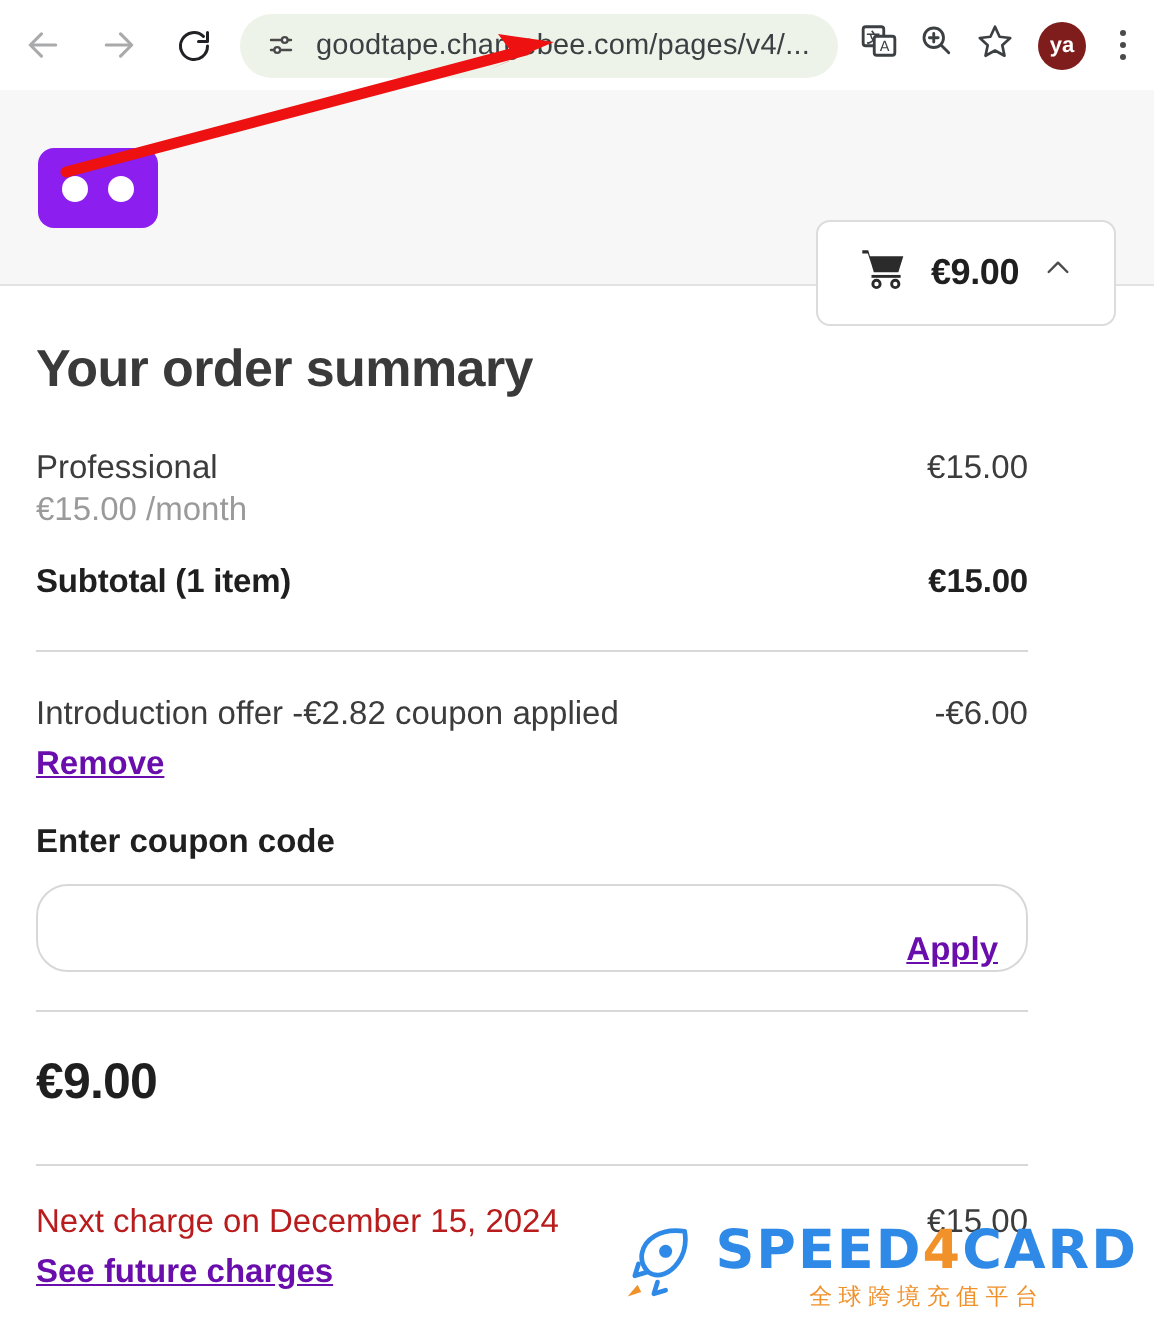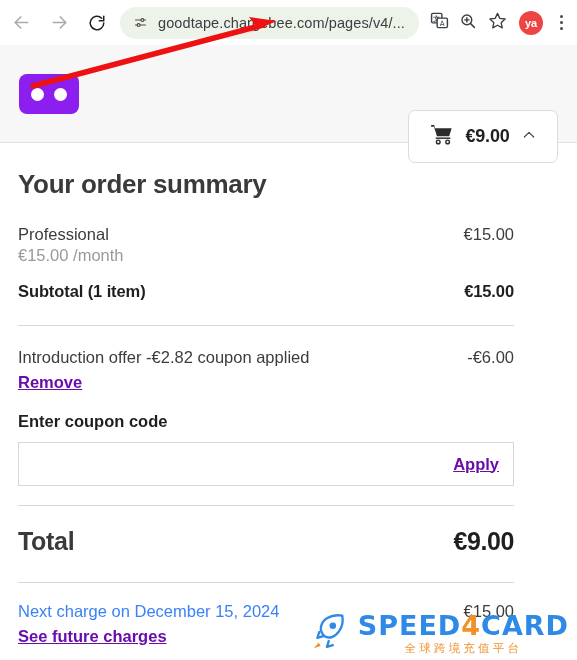--- a/index.html
+++ b/index.html
@@ -33,21 +33,21 @@
   }
   .site-ctl { width:20px; height:20px; flex:0 0 auto; display:flex; align-items:center; justify-content:center; margin-right:8px;}
   .url-text {
     flex:1 1 auto; min-width:0;
     font-size:14.5px; color:#3c4043; letter-spacing:.1px;
     white-space:nowrap; overflow:hidden; text-overflow:clip;
   }
   .omni-icon { width:26px; height:26px; flex:0 0 auto; display:flex; align-items:center; justify-content:center; border-radius:50%; cursor:pointer; margin-left:3px;}
   .avatar {
     width:24px; height:24px; border-radius:50%;
-    background:#ef4444; color:#fff;
+    background:#7f1d1d; color:#fff;
     font-size:11px; font-weight:bold;
     display:flex; align-items:center; justify-content:center;
     flex:0 0 auto; margin-left:9px; cursor:pointer;
   }
   .kebab { width:22px; flex:0 0 auto; display:flex; flex-direction:column; align-items:center; gap:3px; margin:0 5px 0 7px; cursor:pointer;}
   .kebab i { display:block; width:3px; height:3px; border-radius:50%; background:#4a4a4a; }
 
   
   .site-header {
     position:absolute; top:45px; left:0; width:577px; height:98px;
@@ -89,39 +89,39 @@
   .coupon-text { font-size:16.5px; color:#3c3c3c; }
   .coupon-value { font-size:16.5px; color:#3c3c3c; }
   a.link {
     display:inline-block; color:#6a0dad; font-weight:bold;
     text-decoration:underline; font-size:16.5px; cursor:pointer;
     margin-top:6px;
   }
   .coupon-label { font-size:16.5px; font-weight:bold; color:#1f1f1f; margin-top:20px; }
   .coupon-field {
     position:relative; margin-top:11px; height:44px;
-    border:1px solid #d8d8d8; border-radius:0; background:#fff;
-    display:flex; align-items:center;
+    border:1px solid #d8d8d8; border-radius:16px; background:#fff;
+    display:flex; align-items:flex-end;
   }
   .coupon-field input {
     flex:1; height:100%; border:0; outline:none; background:transparent;
     font-family:"Liberation Sans", sans-serif; font-size:16px; color:#2b2b2b;
     padding:0 12px;
   }
   .apply-link {
     color:#6a0dad; font-weight:bold; text-decoration:underline;
     font-size:16.5px; padding-right:14px; cursor:pointer; white-space:nowrap;
   }
   .hr2 { margin-top:19px; }
   .total-row { margin-top:21px; }
   .total-label { font-size:25px; font-weight:bold; color:#3a3a3a; letter-spacing:-.3px;}
   .total-value { font-size:25px; font-weight:bold; color:#1f1f1f; letter-spacing:-.4px;}
   .hr3 { margin-top:26px; }
   .next-row { margin-top:19px; }
-  .next-text { font-size:16.5px; color:#3b82f6; }
+  .next-text { font-size:16.5px; color:#b91c1c; }
   .next-value { font-size:16.5px; color:#3c3c3c; }
 
   
   .annotation { position:absolute; top:0; left:0; width:577px; height:660px; pointer-events:none; }
 
   
   .watermark {
     position:absolute; right:8px; bottom:4px;
     display:flex; align-items:center; gap:5px;
     pointer-events:none;
@@ -275,21 +275,20 @@
     <div class="coupon-label">Enter coupon code</div>
 
     <div class="coupon-field">
       <input type="text" value="" placeholder="" style="">
       <span class="apply-link">Apply</span>
     </div>
 
     <hr class="hr hr2">
 
     <div class="row total-row">
-      <span class="total-label">Total</span>
       <span class="total-value">€9.00</span>
     </div>
 
     <hr class="hr hr3">
 
     <div class="row next-row">
       <span class="next-text">Next charge on December 15, 2024</span>
       <span class="next-value">€15.00</span>
     </div>
     <a class="link">See future charges</a>

